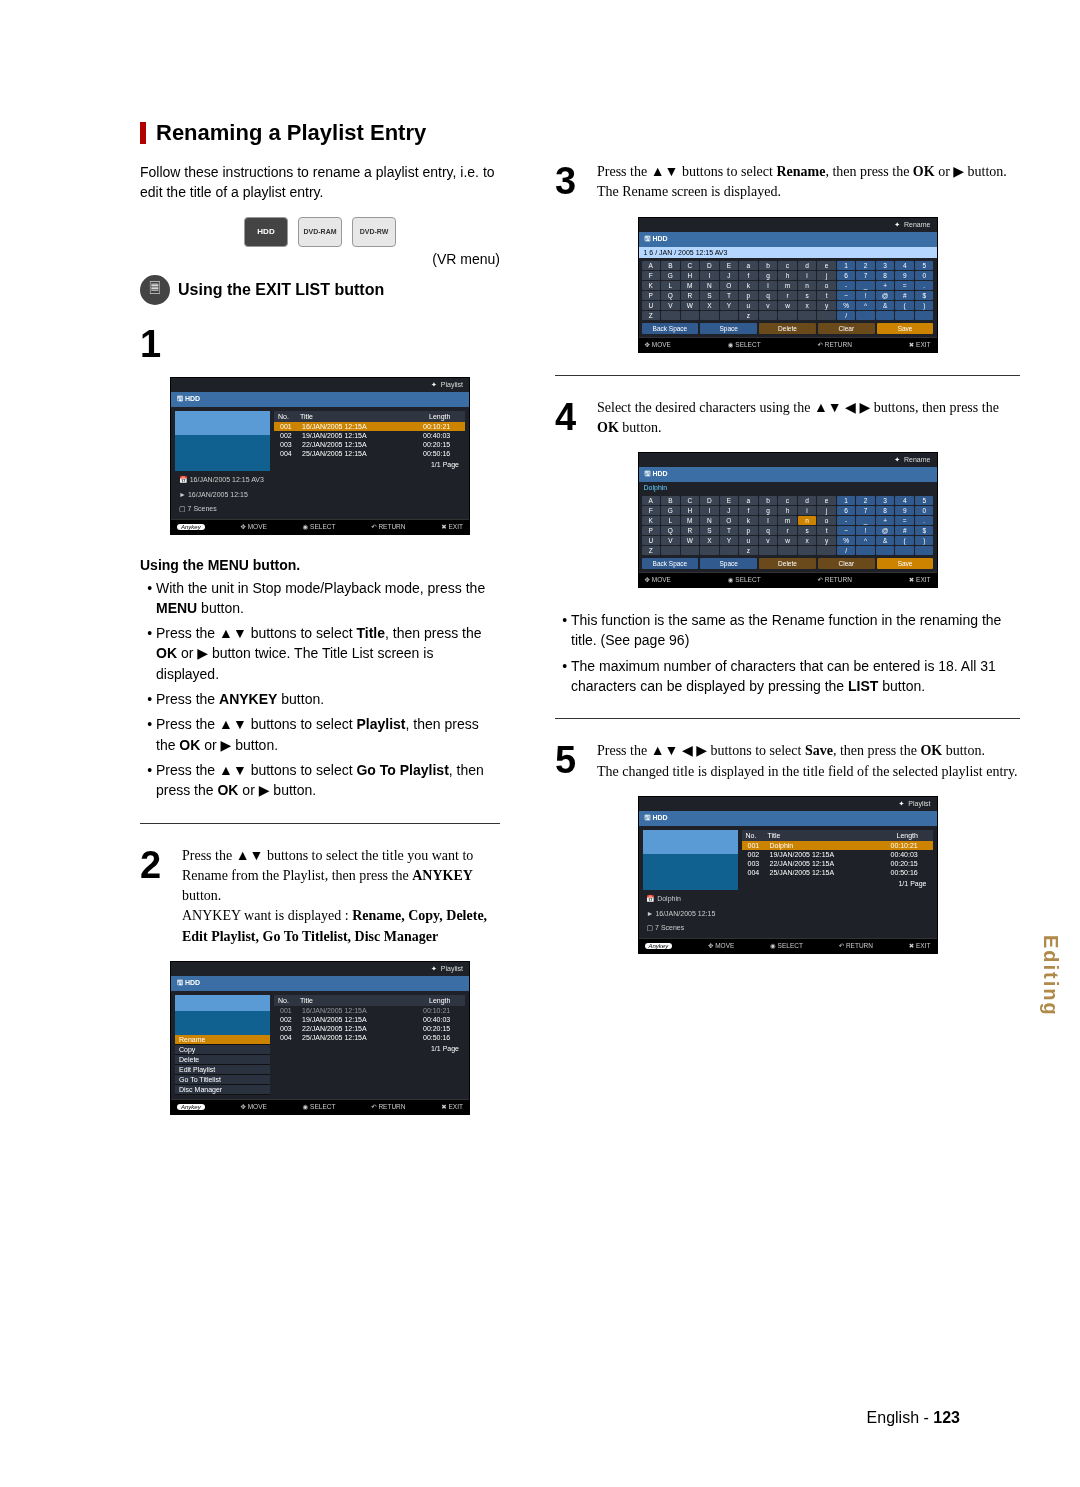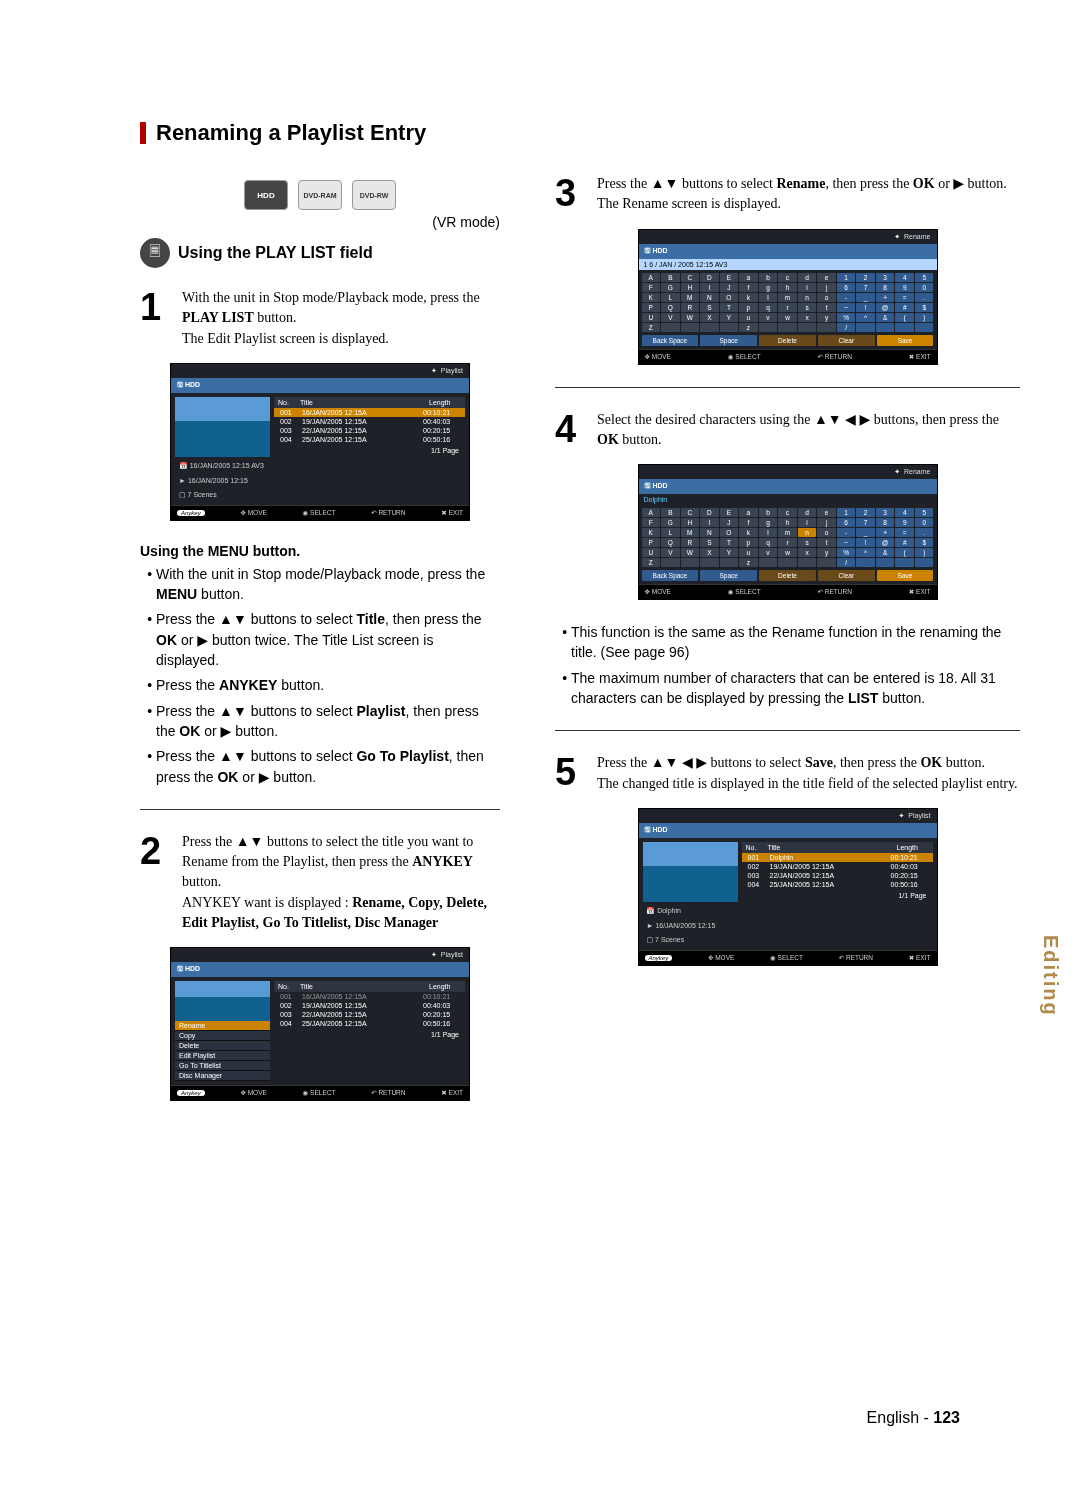--- a/index.html
+++ b/index.html
@@ -6,21 +6,21 @@
     body {
       width: 1080px;
       height: 1487px;
       font-family: Arial, Helvetica, sans-serif;
       font-size: 14px;
       color: #000;
       background: #fff;
       position: relative;
       padding: 120px 60px 90px 140px;
     }
-    .heading-row { display:flex;align-items:center;gap:10px;margin-bottom:28px; }
+    .heading-row { display:flex;align-items:center;gap:10px;margin-bottom:16px; }
     .heading-row .accent-bar{width:6px;height:22px;background:#b00000;}
     .heading-row h2{font-size:22px;font-weight:bold;}
     .cols { display:flex; gap:55px; }
     .col { flex:1; min-width:0; }
     .col.left { flex:0 0 360px; }
     .col.right { flex:1; }
     .intro { margin-bottom:14px; line-height:1.45; }
     .icon-row{display:flex;align-items:center;justify-content:center;gap:10px;margin:6px 0 4px;}
     .disc-icon{width:44px;height:30px;border:1px solid #999;border-radius:4px;background:#e7e7e7;display:inline-flex;align-items:center;justify-content:center;font-size:7px;font-weight:bold;color:#333;}
     .disc-icon.hdd{background:#444;color:#fff;font-size:8px;}
@@ -71,39 +71,36 @@
 
 <div class="heading-row">
   <div class="accent-bar"></div>
   <h2>Renaming a Playlist Entry</h2>
 </div>
 
 <div class="cols">
 
   <div class="col left">
 
+    <p class="intro">Follow these instructions to rename a playlist entry, i.e. to edit the title of a playlist entry.</p>
 
     <div class="icon-row">
       <span class="disc-icon hdd">HDD</span>
       <span class="disc-icon">DVD-RAM</span>
       <span class="disc-icon">DVD-RW</span>
     </div>
-    <div class="vr-mode">(VR mode)</div>
+    <div class="vr-mode">(VR menu)</div>
 
     <div class="subhead-row">
       <span class="mini-icon">🗏</span>
-      <h3>Using the PLAY LIST field</h3>
+      <h3>Using the EXIT LIST button</h3>
     </div>
 
     <div class="step">
       <div class="step-num">1</div>
-      <div class="step-body">
-        <span>With the unit in Stop mode/Playback mode, press the </span><b>PLAY LIST</b><span> button.</span><br>
-        <span>The Edit Playlist screen is displayed.</span>
-      </div>
     </div>
 
     <div class="screen">
       <div class="sc-top">Playlist</div>
       <div class="hdd-tab"><span>🖫</span> <span>HDD</span></div>
       <div class="main-area">
         <div style="display:flex;flex-direction:column;gap:3px;">
           <div class="thumb"></div>
           <div class="meta">📅 <span>16/JAN/2005 12:15 AV3</span></div>
           <div class="meta">► <span>16/JAN/2005 12:15</span></div>

